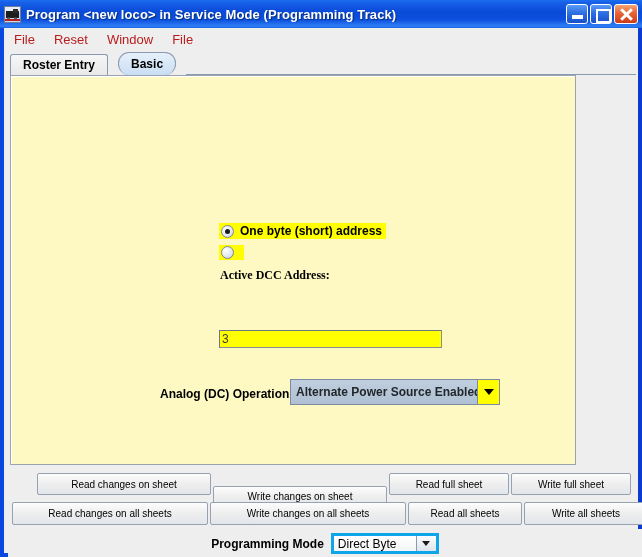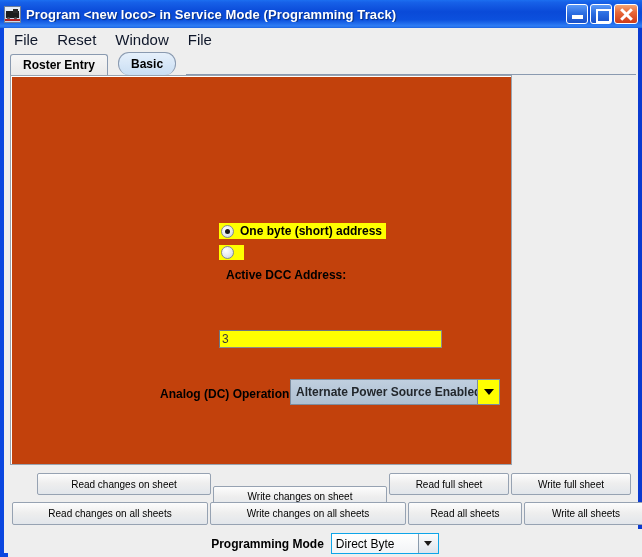--- a/index.html
+++ b/index.html
@@ -110,22 +110,22 @@
   #menubar {
     position: absolute;
     left: 0; top: 0;
     width: 634px; height: 23px;
     background: #eeeeee;
     display: flex;
     align-items: center;
     padding-left: 10px;
   }
   .menuitem {
-    font-size: 15px;
-    color: #0f172a;
+    font-size: 13px;
+    color: #b91c1c;
     padding: 2px 9px 2px 0px;
     margin-right: 10px;
     cursor: default;
     white-space: nowrap;
   }
 
   
   #tabstrip {
     position: absolute;
     left: 6px; top: 24px;
@@ -159,22 +159,22 @@
     flex: 1 1 auto;
     height: 1px;
     border-bottom: 1px solid #8a9ab0;
     align-self: flex-end;
   }
 
   
   #content-panel {
     position: absolute;
     left: 6px; top: 47px;
-    width: 502px; height: 390px;
-    background: #c2410c;
+    width: 566px; height: 390px;
+    background: #fef9c3;
     border: 1px solid #9aa4b0;
     box-shadow: inset 1px 1px 0 #ffffff;
   }
 
   .yellow-strip {
     background: #ffff00;
     display: inline-block;
     padding: 1px 4px 1px 2px;
   }
 
@@ -327,21 +327,21 @@
     justify-content: center;
   }
   #progmode-label {
     font-size: 12px;
     font-weight: bold;
     color: #000000;
     margin-right: 7px;
   }
   #progmode-combo {
     width: 108px; height: 21px;
-    border: 1px solid #0ea5e9;
+    border: 3px solid #0ea5e9;
     display: flex;
     align-items: stretch;
     background: #ef4444;
     cursor: pointer;
   }
   #progmode-combo .val {
     flex: 1 1 auto;
     background: linear-gradient(to bottom, #ffffff 0%, #f2f4f6 100%);
     display: flex;
     align-items: center;
@@ -418,21 +418,21 @@
           <span class="radio-label">One byte (short) address</span>
         </span>
       </div>
 
       <div class="radio-row" style="left:208px; top:169px;">
         <span class="yellow-strip" style="display:flex; align-items:center;">
           <span class="radio"></span>
         </span>
       </div>
 
-      <div class="field-label" style="left:215px; top:192px;">Active DCC Address:</div>
+      <div class="field-label" style="left:209px; top:192px;font-family:Liberation Serif, serif;">Active DCC Address:</div>
 
       <input id="dcc-input" type="text" value="3" style="">
 
       <div id="analog-label" class="field-label">Analog (DC) Operation</div>
 
       <div id="analog-combo">
         <div class="val">Alternate Power Source Enabled</div>
         <div class="arrowbox">
           <span class="tri-down"></span>
         </div>

